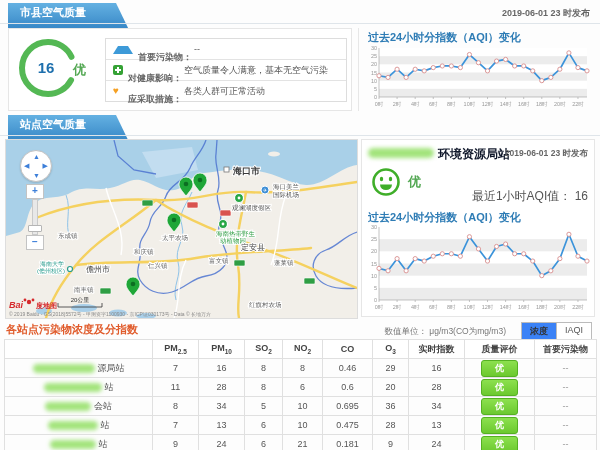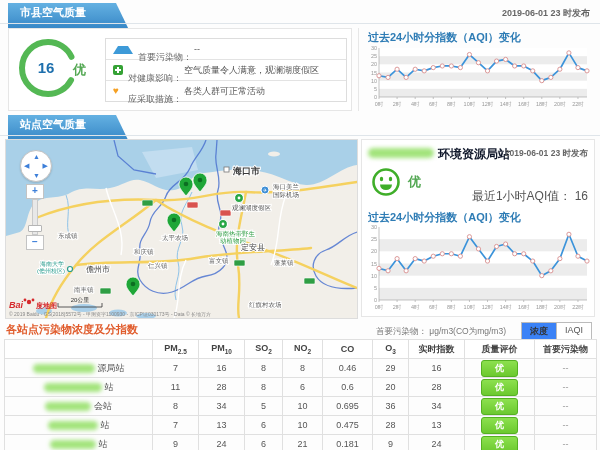--- a/index.html
+++ b/index.html
@@ -11,21 +11,21 @@
        clip-path:polygon(0 0,calc(100% - 14px) 0,100% 100%,0 100%);}
   .hline{position:absolute;left:0;width:600px;border-top:1px solid #dfe5ea;}
   .vline{position:absolute;width:0;border-left:1px solid #e7e7e7;}
   .pubdate{position:absolute;font-size:9px;color:#666;font-weight:bold;}
   .panel{position:absolute;background:#fff;border:1px solid #e6e6e6;box-sizing:border-box;}
   
   .grade-txt{position:absolute;font-size:13px;font-weight:bold;color:#54a854;}
   .infobox{position:absolute;border:1px solid #ddd;background:#fff;}
   .inforow{display:flex;align-items:center;height:20px;padding:0 7px;font-size:9px;color:#666;}
   .inforow + .inforow{border-top:1px solid #e3e3e3;}
-  .inforow .lab{margin:16px 2px 0 5px;color:#666;white-space:nowrap;}
+  .inforow .lab{margin:16px 2px 0 5px;color:#666;white-space:nowrap;font-weight:bold;}
   .inforow .val{color:#555;white-space:nowrap;}
   .ic{display:inline-block;width:10px;height:10px;position:relative;flex:0 0 10px;}
   .ic-flask{width:0;height:0;border-left:5px solid transparent;border-right:5px solid transparent;
             border-bottom:8px solid #3d9ad8;margin-top:1px;}
   .ic-cross{background:#35a235;border-radius:2px;}
   .ic-cross:before{content:"";position:absolute;left:4px;top:2px;width:2px;height:6px;background:#fff;}
   .ic-cross:after{content:"";position:absolute;left:2px;top:4px;width:6px;height:2px;background:#fff;}
   .ic-heart{color:#f5a023;font-size:10px;line-height:10px;}
   .chart-title{position:absolute;font-size:11px;font-weight:bold;color:#2e7cb5;white-space:nowrap;}
   
@@ -83,21 +83,21 @@
 
     <div class="infobox" style="left:96px;top:9px;width:240px;">
       <div class="inforow">
         <span class="ic ic-flask"></span>
         <span class="lab">首要污染物：</span>
         <span class="val">--</span>
       </div>
       <div class="inforow">
         <span class="ic ic-cross"></span>
         <span class="lab">对健康影响：</span>
-        <span class="val">空气质量令人满意，观澜湖度假区</span>
+        <span class="val">空气质量令人满意，基本无空气污染</span>
       </div>
       <div class="inforow">
         <span class="ic ic-heart">♥</span>
         <span class="lab">应采取措施：</span>
         <span class="val">各类人群可正常活动</span>
       </div>
     </div>
   </div>
 
   <div class="vline" style="left:358px;top:28px;height:83px;"></div>
@@ -393,21 +393,21 @@
         <circle cx="177.7826086956522" cy="51.666666666666664" r="2.1" fill="#fff" stroke="#dc9898" stroke-width="1"></circle>
         <circle cx="186.82608695652175" cy="46.8" r="2.1" fill="#fff" stroke="#dc9898" stroke-width="1"></circle>
         <circle cx="195.8695652173913" cy="34.63333333333333" r="2.1" fill="#fff" stroke="#dc9898" stroke-width="1"></circle>
         <circle cx="204.91304347826087" cy="10.3" r="2.1" fill="#fff" stroke="#dc9898" stroke-width="1"></circle>
         <circle cx="213.95652173913044" cy="32.2" r="2.1" fill="#fff" stroke="#dc9898" stroke-width="1"></circle>
         <circle cx="223" cy="37.06666666666667" r="2.1" fill="#fff" stroke="#dc9898" stroke-width="1"></circle>
       </svg>
   </div>
 
   <div class="tbl-title">各站点污染物浓度及分指数</div>
-  <div class="unit-note">首要污染物： μg/m3(CO为mg/m3)</div>
+  <div class="unit-note">数值单位： μg/m3(CO为mg/m3)</div>
   <div class="segmented">
     <span class="on">浓度</span>
     <span class="off">IAQI</span>
   </div>
 
   <table class="poll">
     <colgroup>
       <col style="width:148px">
         <col style="width:46px">
         <col style="width:46px">

